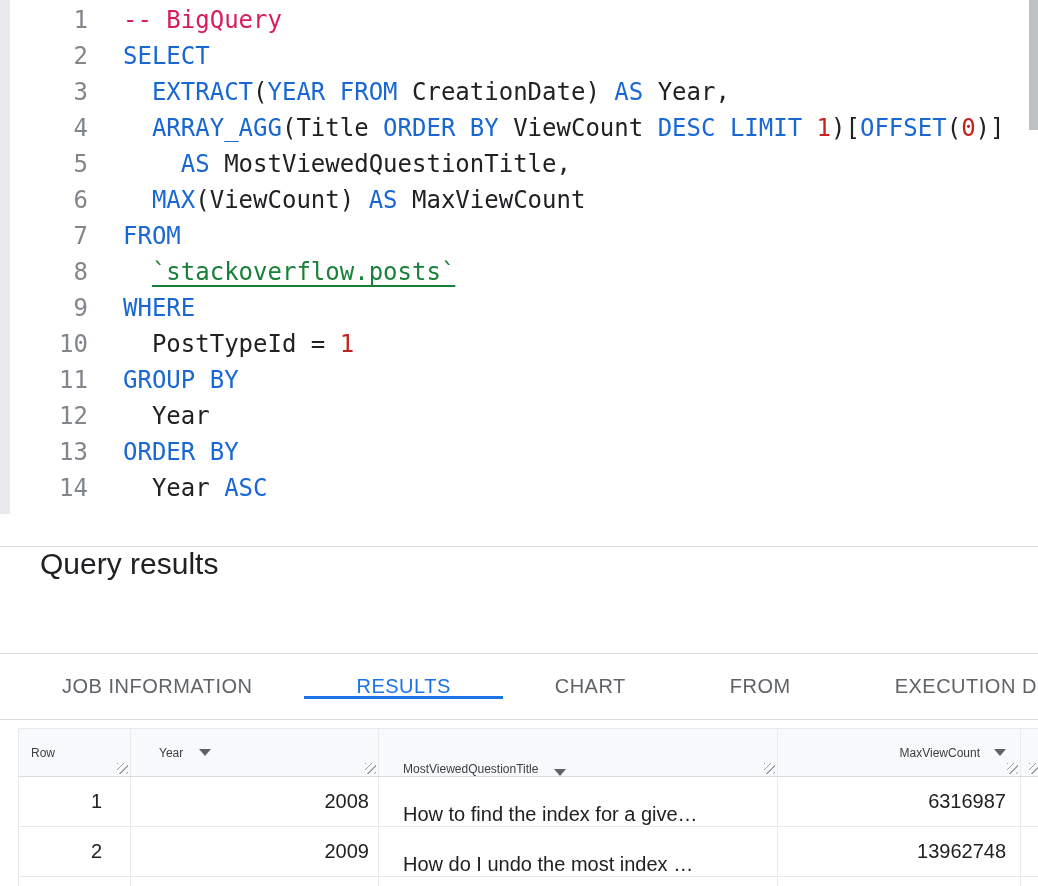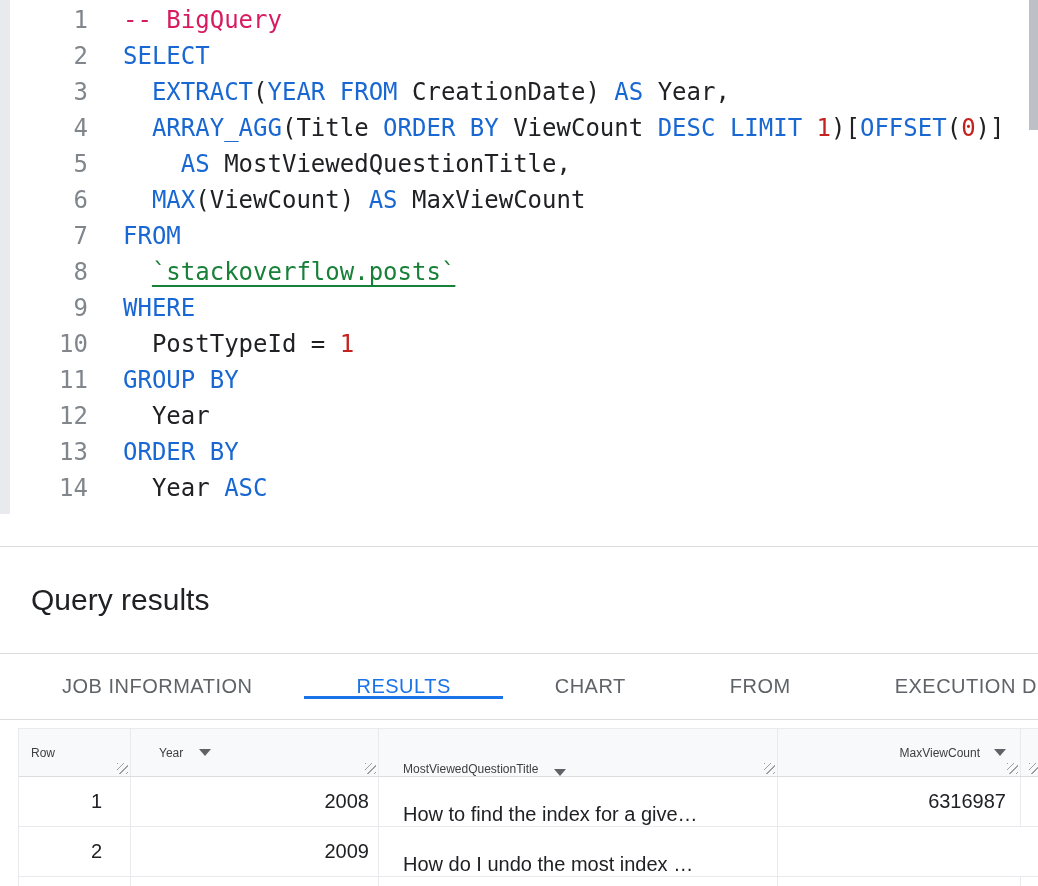--- a/index.html
+++ b/index.html
@@ -15,21 +15,21 @@
     font-family:"DejaVu Sans Mono","Liberation Mono",monospace; font-size:24px; }
   .ln { flex:none; width:88px; text-align:right; color:var(--ln,#80868b); user-select:none; }
   .code-text { margin-left:35px; }
   .tok-pl { color:var(--text,#202124); }
   .tok-kw { color:var(--kw,#1967d2); }
   .tok-num { color:var(--num,#c5221f); }
   .tok-comment { color:var(--comment,#d81b60); }
   .tok-ref { color:var(--ref,#188038); text-decoration:underline; text-underline-offset:5px; cursor:pointer; }
 
   
-  .results-title-bar { height:107px; display:flex; align-items:center; padding-left:31px;
+  .results-title-bar { height:107px; display:flex; padding-left:40px;
     border-bottom:1px solid #dadce0; }
   .results-title { font-size:30px; font-weight:400; color:var(--text,#202124); }
 
   
   .tab-bar { height:66px; display:flex; align-items:center; padding-left:10px;
     border-bottom:1px solid #dadce0; white-space:nowrap; }
   .tab { position:relative; display:flex; align-items:center; padding:0 52px;
     font-size:20px; font-weight:500; letter-spacing:0.5px; color:var(--muted,#5f6368); cursor:pointer; }
   .tab.active { color:var(--accent,#1a73e8); }
   .tab.active::after { content:""; position:absolute; left:0; right:0; bottom:-1px; height:3px;
@@ -138,20 +138,21 @@
         <div class="td c0">1</div>
         <div class="td c1">2008</div>
         <div class="td c2">How to find the index for a give…</div>
         <div class="td c3">6316987</div>
         <div class="td c4"></div>
       </div>
       <div class="tr">
         <div class="td c0">2</div>
         <div class="td c1">2009</div>
         <div class="td c2">How do I undo the most index …</div>
+        <div class="td c3">13962748</div>
         <div class="td c4"></div>
       </div>
       <div class="tr">
         <div class="td c0"></div>
         <div class="td c1"></div>
         <div class="td c2"></div>
         <div class="td c3"></div>
         <div class="td c4"></div>
       </div>
     </div>

